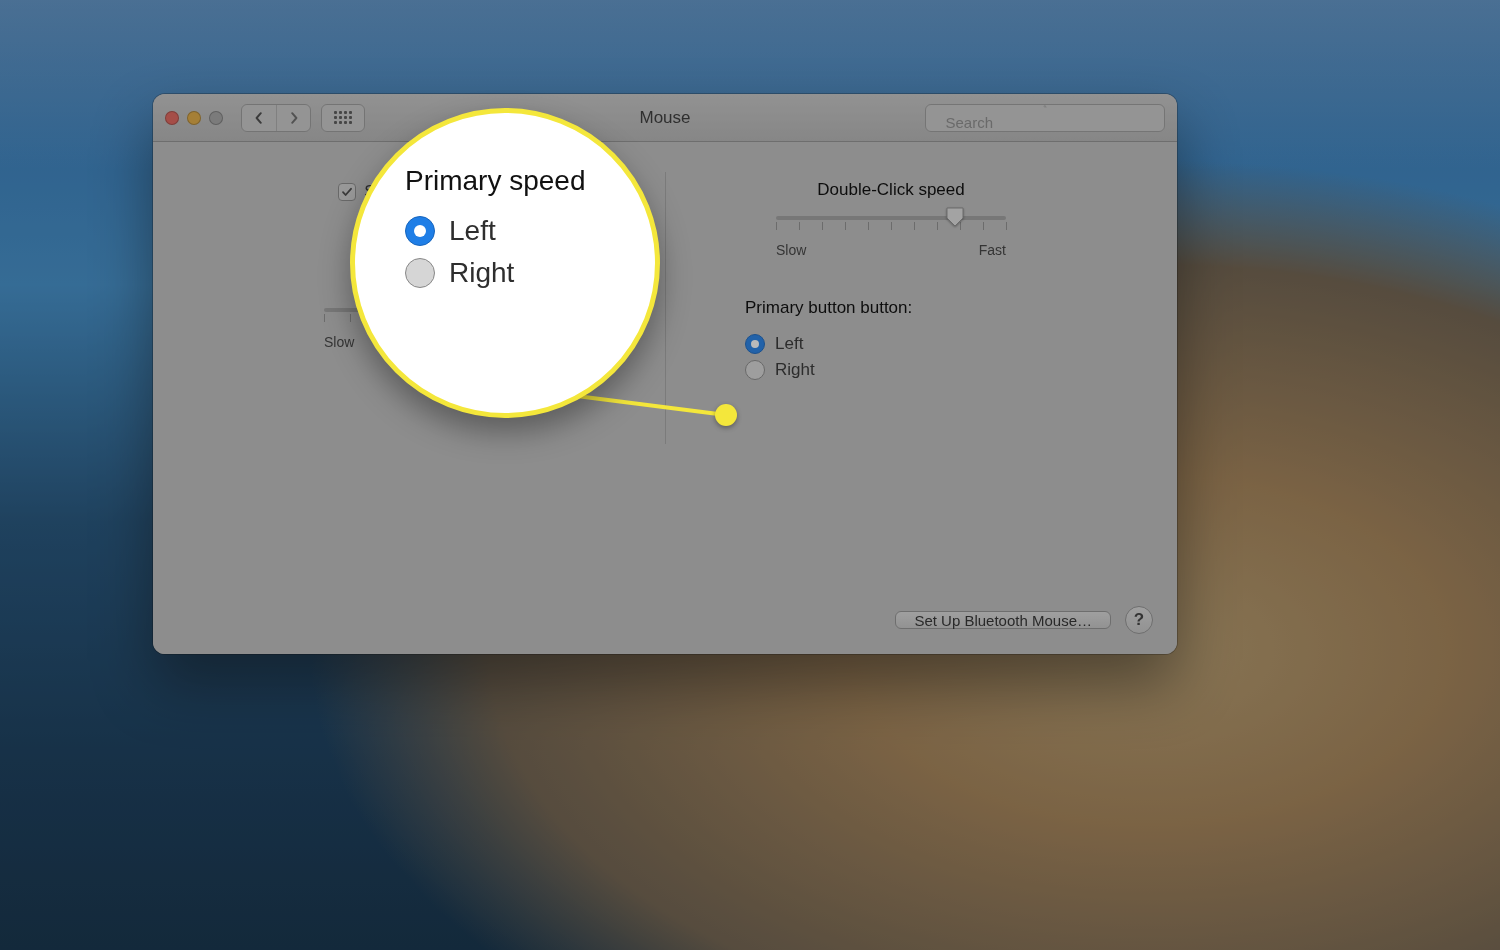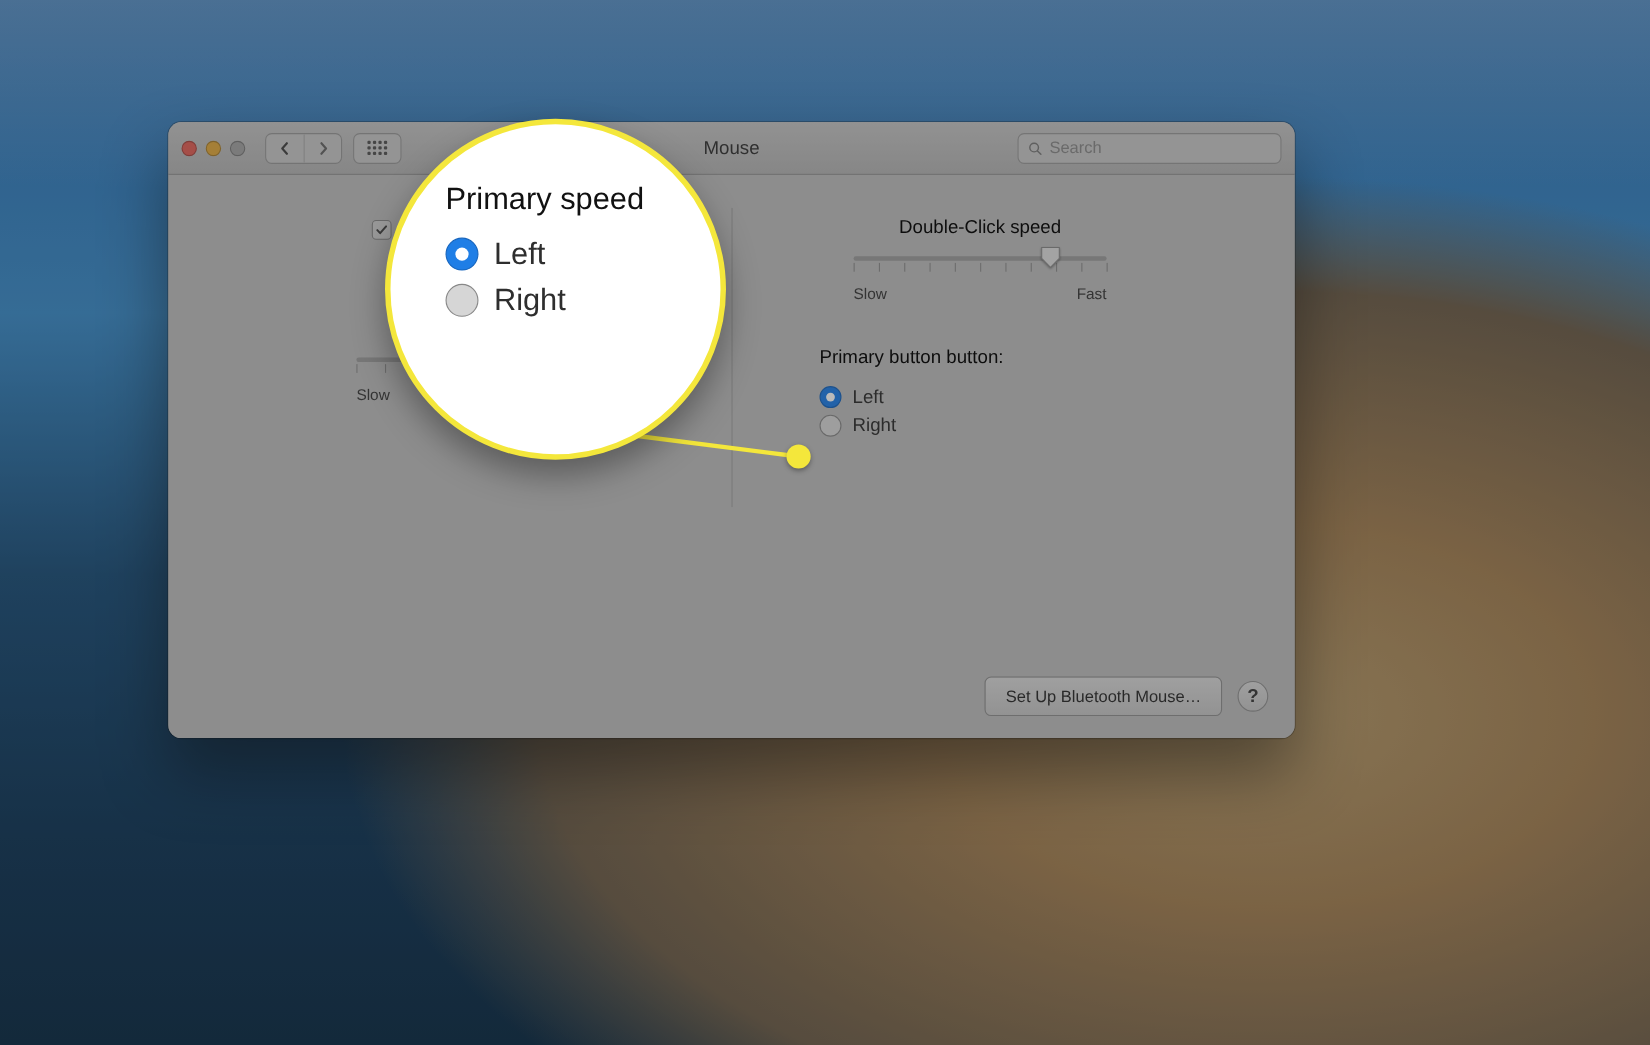--- a/index.html
+++ b/index.html
@@ -15,21 +15,21 @@
   }
   .desktop::after{
     content:""; position:absolute; inset:0;
     background: linear-gradient(to bottom, rgba(180,210,235,.35) 0%, rgba(180,210,235,0) 18%);
     pointer-events:none;
   }
 
   
   .window {
     position: absolute;
-    left: 153px; top: 111px;
+    left: 153px; top: 94px;
     width: 1024px; height: 560px;
     background: #b9b9b9;
     border-radius: 12px;
     box-shadow: 0 30px 60px rgba(0,0,0,.45), 0 0 0 1px rgba(0,0,0,.25);
     overflow: hidden;
   }
 
   
   .titlebar {
     height: 48px;
@@ -68,20 +68,21 @@
     position: absolute; left: 0; right: 0; text-align: center;
     font-size: 17px; color: #333; font-weight: 500;
     pointer-events: none;
   }
 
   .search-wrap {
     margin-left: auto; width: 240px; height: 28px;
     border: 1px solid #9a9a9a; border-radius: 6px; background: #c7c7c7;
     display: flex; align-items: center; padding: 0 8px; gap: 6px;
     color: #7a7a7a;
+    flex-direction: column;
   }
   .search-wrap input {
     flex: 1; border: 0; background: transparent; outline: none;
     font-size: 15px; color: #555;
   }
   .search-wrap input::placeholder { color: #8a8a8a; }
   .mag-icon { width: 14px; height: 14px; }
 
   
   .body {
@@ -130,21 +131,21 @@
     border: 1px solid #888; background: #d6d6d6; position: relative;
   }
   .radio.on { background: #1f7ee6; border-color: #1765bd; }
   .radio.on::after {
     content: ""; position: absolute; inset: 5px; border-radius: 50%; background: #fff;
   }
 
   
   .footer { position: absolute; right: 24px; bottom: 20px; display: flex; align-items: center; gap: 14px; }
   .btn {
-    height: 36px; padding: 0 18px; border-radius: 6px;
+    height: 18px; padding: 0 18px; border-radius: 6px;
     border: 1px solid #909090; background: linear-gradient(#d8d8d8,#c5c5c5);
     font-size: 15px; color: #2a2a2a; display: flex; align-items: center; margin-left: 24px;
   }
   .help-btn {
     width: 28px; height: 28px; border-radius: 50%;
     border: 1px solid #909090; background: linear-gradient(#d8d8d8,#c5c5c5);
     display: flex; align-items: center; justify-content: center;
     font-size: 17px; color: #3a3a3a; font-weight: 600;
   }
 

